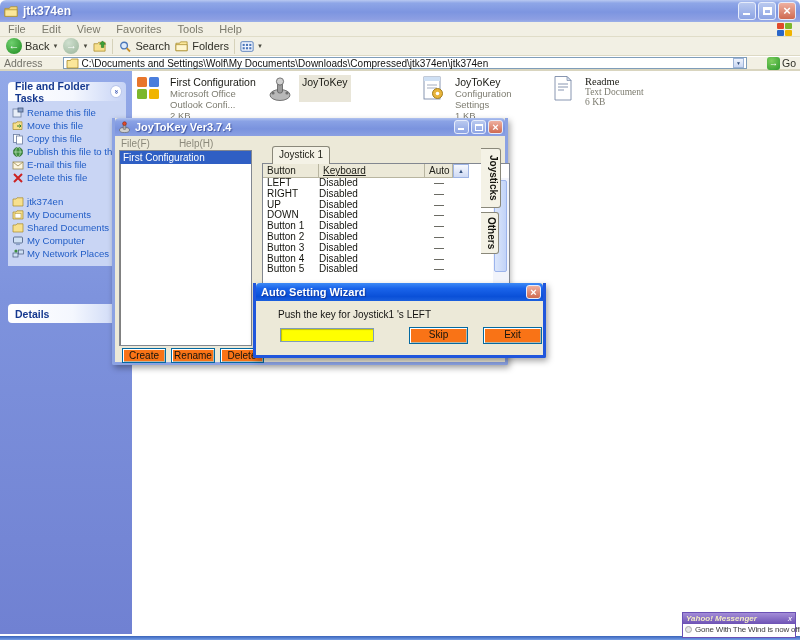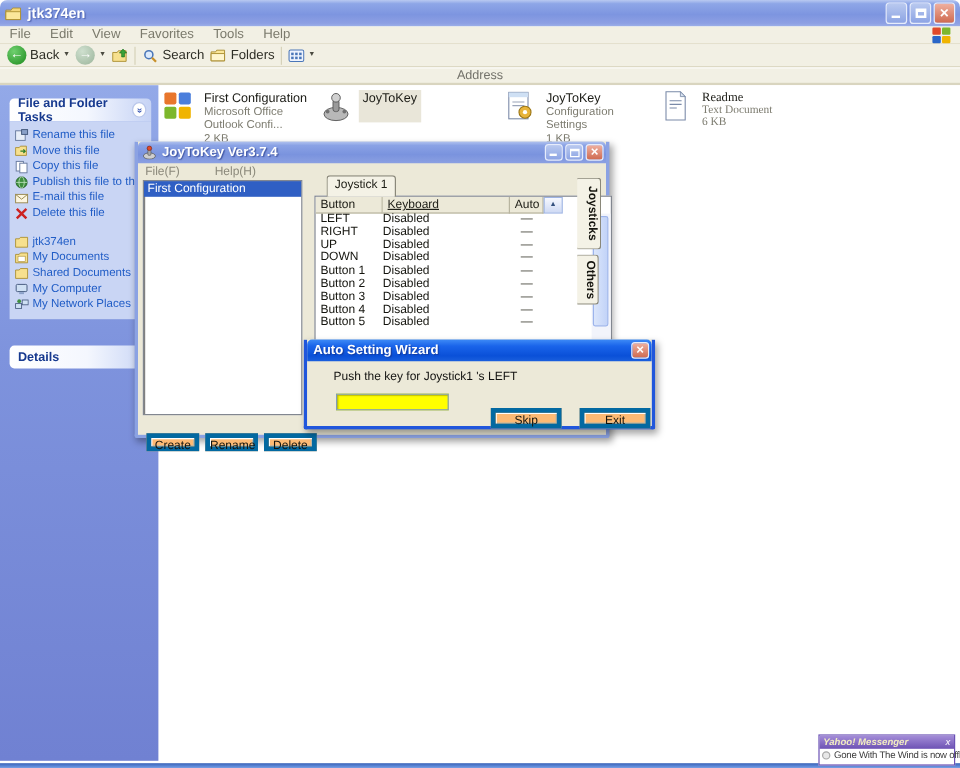--- a/index.html
+++ b/index.html
@@ -40,21 +40,21 @@
   .tbtn { display:flex; align-items:center; gap:3px; font-size:11px; color:#2e2e26; }
   .circle { width:16px; height:16px; border-radius:50%; color:#fff; font-size:11px; line-height:15px;
     text-align:center; font-weight:bold; }
   .circle.back { background:radial-gradient(circle at 35% 30%,#6fd06f,#1d8a1d); }
   .circle.fwd  { background:radial-gradient(circle at 35% 30%,#cfe0cf,#9ab49a); }
   .caret { font-size:6px; color:#4a4a40; }
   .tsep { width:1px; height:15px; background:#d6d2ba; }
   .icon12 { width:14px; height:13px; display:inline-block; }
 
   .ex-addrbar { position:absolute; left:0; top:57px; width:800px; height:14px; background:#f2f0e4;
-    border-bottom:2px solid #d9d5bf; display:flex; align-items:center; padding:0 4px; gap:20px;flex-direction:column; }
+    border-bottom:2px solid #d9d5bf; display:flex; align-items:center; padding:0 4px; gap:20px; }
   .addr-label { font-size:10.5px; color:#73726a; }
   .addr-box { flex:1; height:12px; background:#fff; border:1px solid #7f9db9; display:flex; align-items:center; gap:3px; padding:0 2px; }
   .addr-path { font-size:10px; color:#111; white-space:nowrap; overflow:hidden; }
   .addr-drop { margin-left:auto; width:11px; height:10px; background:linear-gradient(180deg,#eef3fd,#c8d6f2); border:1px solid #9db4d8; font-size:5px; color:#33507e; text-align:center; line-height:9px; }
   .go-btn { display:flex; align-items:center; gap:2px; font-size:10.5px; color:#2e2e26; }
   .go-sq { width:13px; height:13px; border-radius:3px; background:radial-gradient(circle at 35% 30%,#7fcf5f,#2c9a2c); color:#fff; font-size:9px; line-height:12px; text-align:center; font-weight:bold; }
 
   
   .ex-content { position:absolute; left:0; top:71px; width:800px; height:565px; background:#fff; }
   .taskpane { position:absolute; left:0; top:0; width:132px; height:563px;
@@ -109,23 +109,23 @@
   .trow span { font-size:10px; color:#14140e; line-height:10.8px; }
   .trow .c1 { width:56px; padding-left:4px; } .trow .c2 { width:106px; } .trow .c3 { width:28px; text-align:center; color:#3a3a30; }
   .sbar { position:absolute; right:0; top:14px; bottom:0; width:16px; background:#f2f4fb; }
   .sthumb { position:absolute; left:1px; top:2px; width:13px; height:92px; border:1px solid #9cb4ec; border-radius:2px;
     background:linear-gradient(90deg,#dbe6fb,#c2d3f8); }
   .vtabs { position:absolute; left:366px; top:-2px; width:24px; }
   .vtab { writing-mode:vertical-rl; background:#f4f2e6; border:1px solid #8a887a; border-left:none;
     border-radius:0 3px 3px 0; font-size:10px; font-weight:bold; color:#14140e; text-align:center; padding:6px 1px; margin-bottom:4px; width:20px; }
   .vtab.second { width:18px; padding:4px 1px; }
   .jtk-buttons { position:absolute; left:7px; top:198px; display:flex; gap:5px; }
-  .xpbtn { width:44px; height:15px; background:#fdba74; border:4px solid #0369a1;
+  .xpbtn { width:44px; height:15px; background:#f97316; border:1px solid #0369a1;
     box-shadow:inset 1px 1px 0 #fff, inset -1px -1px 0 #b9b6a6; font-size:10px; color:#14140e;
-    text-align:center; line-height:13px;margin-top:13px; }
+    text-align:center; line-height:13px; }
 
   
   .wizard { border-color:#2056dc; z-index:30; }
   .wiz-body { position:relative; width:100%; height:54px; }
   .wiz-prompt { position:absolute; left:22px; top:8px; font-size:10px; color:#121210; }
   .wiz-input { position:absolute; left:24px; top:27px; width:94px; height:14px; background:#ffff00;
     border:1px solid #7f9db9; box-shadow:inset 1px 1px 1px rgba(0,0,0,.25); font-size:10px; }
   .wiz-btn { position:absolute; top:26px; width:59px; height:17px; }
   .wiz-btn.skip { left:153px; } .wiz-btn.exit { left:227px; }
 
@@ -227,20 +227,21 @@
       <span class="caret">▼</span>
     </div>
   </div>
 
   <div class="ex-addrbar">
     <span class="addr-label">Address</span>
     <div class="addr-box">
       <svg width="13" height="11" viewBox="0 0 13 11">
         <path d="M1 2.5 L4.5 2.5 L5.5 1 L12 1 L12 10 L1 10 Z" fill="#fbe79a" stroke="#a88a2a" stroke-width="0.8"></path>
       </svg>
+      <span class="addr-path">C:\Documents and Settings\Wolf\My Documents\Downloads\Compressed\jtk374en\jtk374en</span>
       <span class="addr-drop">▼</span>
     </div>
     <div class="go-btn">
       <span class="go-sq">→</span>
       <span>Go</span>
     </div>
   </div>
 
   <div class="ex-content">
 
@@ -329,21 +330,21 @@
                 <rect x="1" y="5" width="5" height="4" fill="#cfe0f4" stroke="#44587c" stroke-width="0.7"></rect>
                 <rect x="6.5" y="2" width="5" height="4" fill="#cfe0f4" stroke="#44587c" stroke-width="0.7"></rect>
                 <circle cx="4" cy="3" r="1.6" fill="#3f8f3f"></circle>
               </svg>
             <span class="lbl">My Network Places</span>
           </div>
         </div>
       </div>
 
       <div class="panel" style="top:217px;">
-        <div class="panel-head" style="border-radius:4px;">
+        <div class="panel-head" style="border-radius:4px;margin-top:16px;">
           <b>Details</b>
         </div>
       </div>
     </div>
 
     <div class="tile" style="left:135px; width:130px;">
       <svg class="fic" viewBox="0 0 27 27">
         <rect x="2" y="2" width="10" height="10" rx="1.5" fill="#e8762c"></rect>
         <rect x="14" y="2" width="10" height="10" rx="1.5" fill="#4a7edc"></rect>
         <rect x="2" y="14" width="10" height="10" rx="1.5" fill="#7db72c"></rect>

